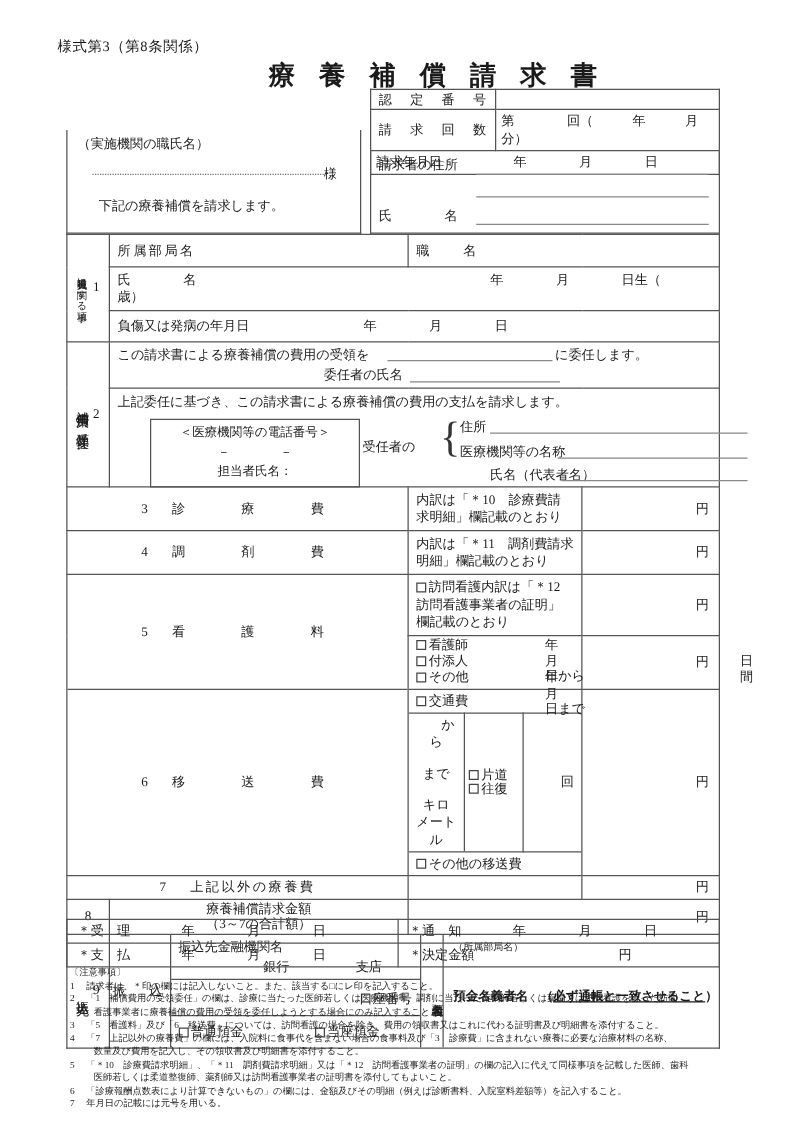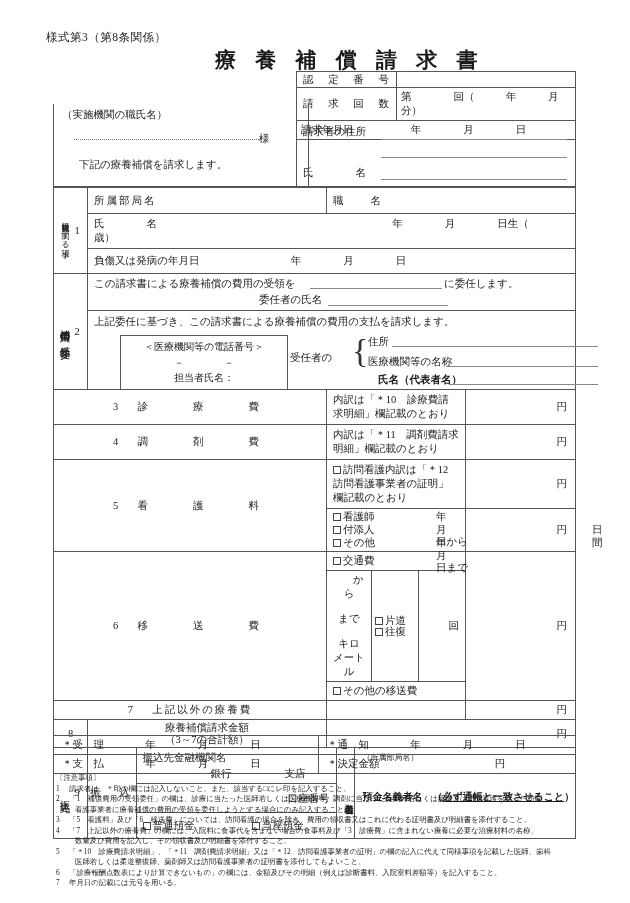--- a/index.html
+++ b/index.html
@@ -22,21 +22,21 @@
   table { border-collapse: collapse; }
   td, th { border:1px solid #555; padding:0; font-size:10.5px; vertical-align:middle; font-weight:normal; }
   .pad { padding:2px 4px;margin-left:19px; }
 
   
   .topright { position:absolute; left:296px; top:71px; width:280px; }
   .topright td { height:16px; }
   .lbl-sp { letter-spacing:6px; padding-left:6px; }
 
   
-  .leftbox { position:absolute; left:53px; top:104px; width:256px; height:83px; border:1px solid #555; border-top:none; }
+  .leftbox { position:absolute; left:53px; top:104px; width:236px; height:83px; border:1px solid #555; border-top:none; }
   .leftbox .t1 { position:absolute; left:8px; top:4px; font-size:10.5px; }
   .dotline { position:absolute; left:20px; top:35px; width:185px; border-bottom:1px dotted #777; }
   .sama { position:absolute; left:205px; top:28px; font-size:10.5px; }
   .t2 { position:absolute; left:25px; top:54px; font-size:10.5px; }
 
   
   .rbox { position:absolute; left:296px; top:121px; width:280px; height:66px; border:1px solid #555; border-top:none; }
   .rbox .rl { position:absolute; font-size:10.5px; }
   .uline { position:absolute; border-bottom:1px solid #888; }
 
@@ -173,21 +173,21 @@
             <div>＜医療機関等の電話番号＞</div>
             <div>－　　　　－</div>
             <div>担当者氏名：</div>
           </div>
           <span style="position:absolute; left:196px; top:36px;font-family:Liberation Mono, monospace;">受任者の</span>
           <span class="brace" style="position:absolute; left:258px; top:22px;">{</span>
           <span style="position:absolute; left:274px; top:20px;">住所</span>
           <span class="uline" style="left:298px; top:31px; width:206px;"></span>
           <span style="position:absolute; left:274px; top:40px;">医療機関等の名称</span>
           <span class="uline" style="left:352px; top:51px; width:152px;"></span>
-          <span style="position:absolute; left:284px; top:58px;font-weight:bold;">氏名（代表者名）</span>
+          <span style="position:absolute; left:298px; top:58px;">氏名（代表者名）</span>
           <span class="uline" style="left:355px; top:69px; width:149px;"></span>
         </div>
       </td>
     </tr>
 
     <tr>
       <td colspan="2" class="cellpad ctr" style="width:155px; height:19px;">
         <span>3</span>
         <span style="display:inline-block;width:14px"></span>
         <span class="sp8">診　　療　　費</span>

